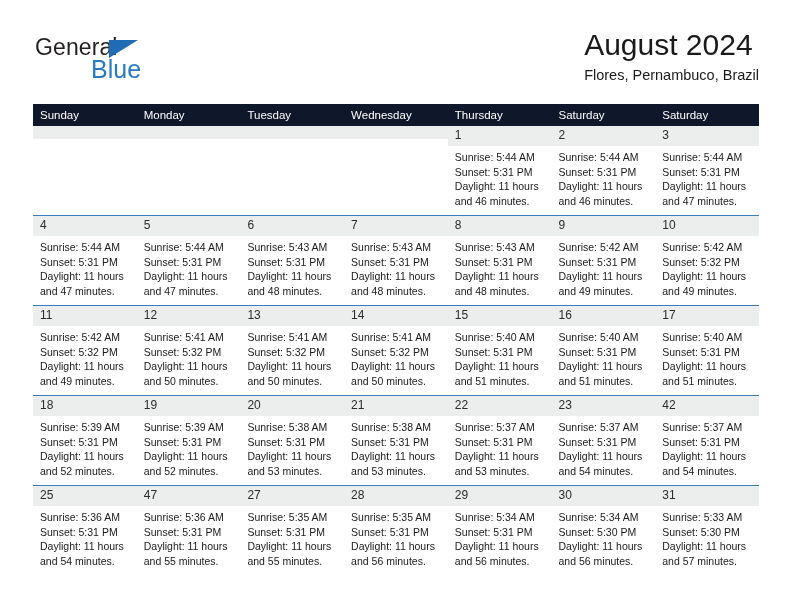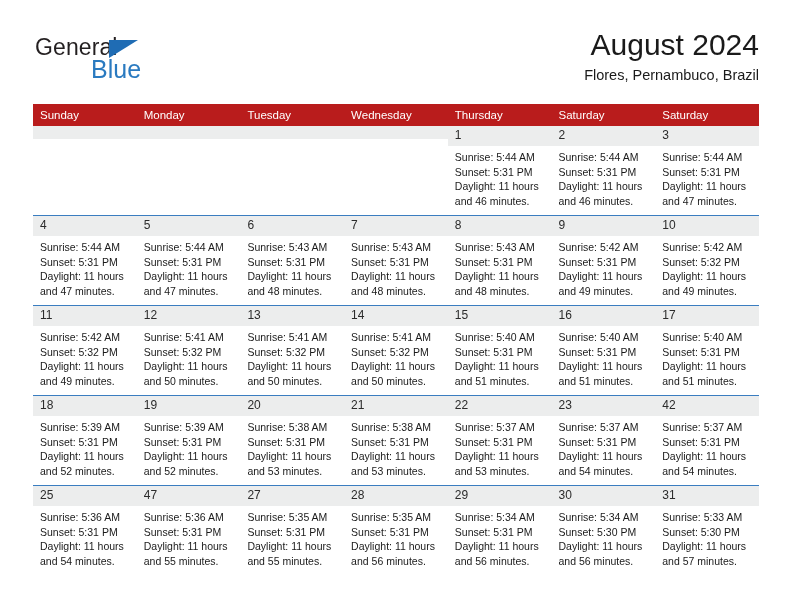--- a/index.html
+++ b/index.html
@@ -61,21 +61,20 @@
     top: 25px;
     font-size: 25px;
     color: #2a7ac0;
     line-height: 1;
     font-weight: 400;
   }
   .title-block {
     position: absolute;
     right: 0;
     top: 0;
-    text-align: right;
     margin-left: 46px;
   }
   .cal-title {
     font-size: 30px;
     color: #1a1a1a;
     line-height: 1.12;
     font-weight: 400;
     white-space: nowrap;
   }
   .cal-subtitle {
@@ -92,21 +91,21 @@
     left: 33px;
     top: 104px;
     width: 726px;
   }
   table.cal {
     border-collapse: collapse;
     table-layout: fixed;
     width: 726px;
   }
   table.cal th {
-    background: #b91c1c;
+    background: #0f172a;
     color: #ffffff;
     font-size: 11.5px;
     font-weight: normal;
     text-align: left;
     padding: 5px 0 5px 7px;
     height: 12px;
     border: none;
   }
   table.cal td {
     vertical-align: top;

